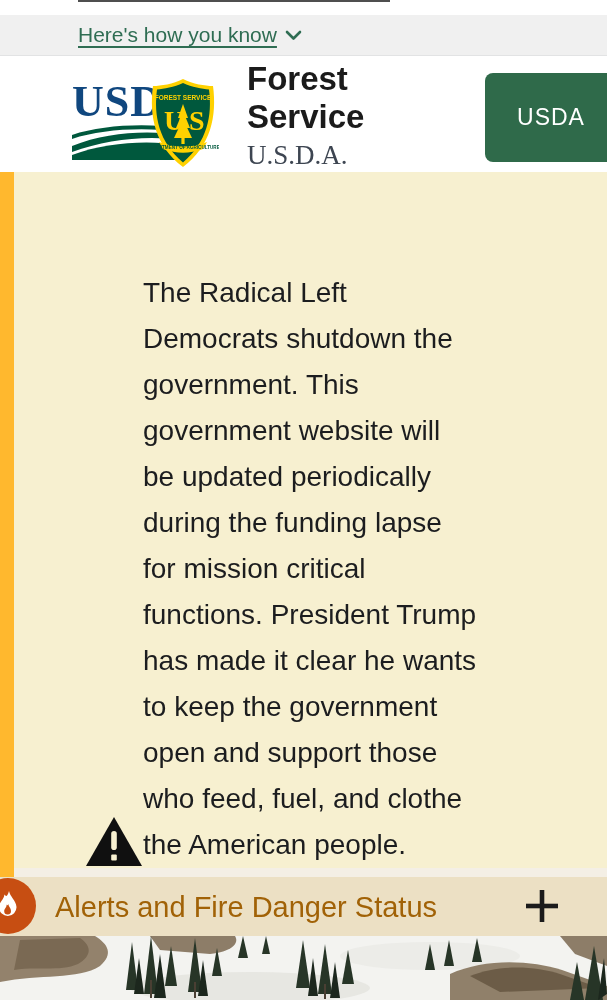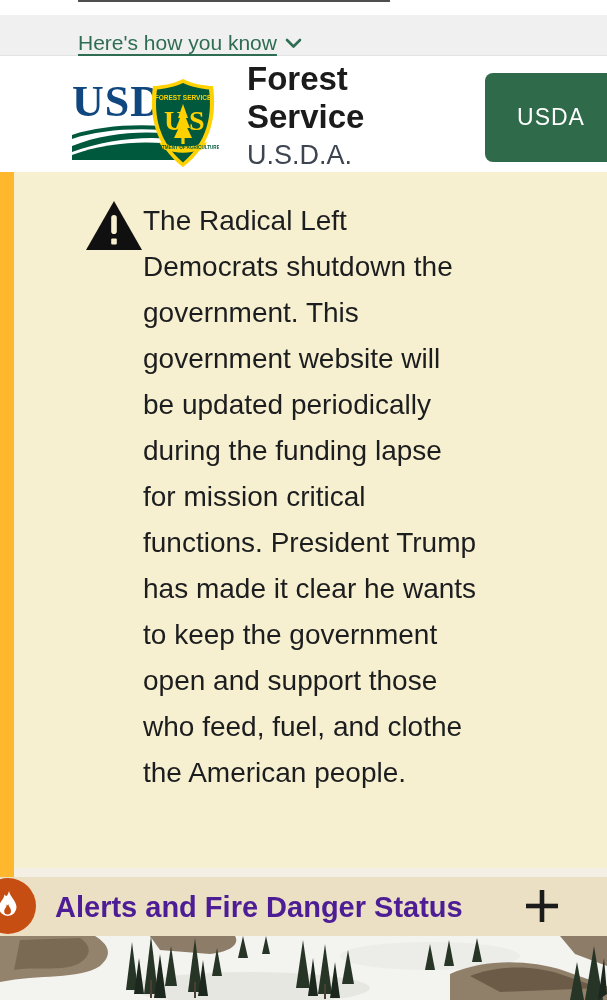--- a/index.html
+++ b/index.html
@@ -7,75 +7,75 @@
     width:607px;height:1000px;position:relative;overflow:hidden;
     background:#ffffff;
     font-family:"Liberation Sans", sans-serif;
     -webkit-font-smoothing:antialiased;
   }
   
   .top-hairline{position:absolute;top:0;left:78px;width:312px;height:2px;background:#4f4f4f;}
   .topbar{
     position:absolute;top:15px;left:0;width:607px;height:40px;
     background:#f0f0f0;border-bottom:1px solid #e2e3e4;
-    display:flex;align-items:flex-end;
+    display:flex;align-items:center;
   }
   .how-link{
     margin-left:78px;display:inline-flex;align-items:center;gap:8px;
     color:#2f6d53;font-size:21px;cursor:pointer;
   }
   .how-link .label{text-decoration:underline;text-underline-offset:4px;}
   
   .site-header{position:absolute;top:56px;left:0;width:607px;height:116px;background:#ffffff;}
   .usda-logo{position:absolute;left:30px;top:26px;width:110px;height:80px;cursor:pointer;margin-left:42px;}
   .usda-word{
     font-family:"Liberation Serif", serif;font-weight:bold;
     font-size:44px;line-height:40px;color:#10477f;letter-spacing:1px;
   }
   .usda-swoosh{display:block;margin-top:2px;}
   .fs-shield{position:absolute;left:147px;top:22px;width:72px;height:90px;cursor:pointer;}
   .site-title-block{position:absolute;left:247px;top:4px;width:190px;}
   .site-title{
     font-size:33px;font-weight:bold;color:#1b1b1b;line-height:38px;width:150px;
   }
-  .site-subtitle{font-size:27px;color:#3d4551;margin-top:5px;line-height:28px;}
+  .site-subtitle{font-size:27px;color:#3d4551;margin-top:5px;line-height:28px;font-family:Liberation Serif, serif;}
   .menu-button{
     position:absolute;right:-10px;top:17px;width:132px;height:89px;
     background:#2f6a4a;border:none;border-radius:8px;
     color:#ffffff;font-size:23px;letter-spacing:1px;
     font-family:"Liberation Sans", sans-serif;
     display:flex;align-items:center;justify-content:center;cursor:pointer;
   }
   
   .alert{
     position:absolute;top:172px;left:0;width:607px;height:705px;
     border-left:14px solid #ffb82e;box-sizing:border-box;
   }
   .alert-body{
     width:100%;height:696px;background:#f7f0d0;box-sizing:border-box;
-    display:flex;align-items:flex-start;padding:26px 0 0 71px;
+    display:flex;align-items:flex-end;padding:26px 0 0 71px;
   }
   .alert-gap{width:100%;height:9px;background:#f4efe5;}
   .warning-icon{flex:0 0 auto;margin-top:2px;}
   .alert-text{
     margin-left:21px;width:334px;
     font-size:28px;line-height:46px;color:#1c1d1f;
   }
   
   .fire-bar{
     position:absolute;top:877px;left:0;width:607px;height:59px;
     background:#ece0c4;cursor:pointer;
   }
   .fire-circle{
     position:absolute;left:-20px;top:1px;width:56px;height:56px;border-radius:50%;
     background:#c74e12;display:flex;align-items:center;justify-content:center;
   }
   .fire-title{
     position:absolute;left:55px;top:50%;transform:translateY(-50%);
-    font-size:29px;font-weight:bold;color:#4c1d95;white-space:nowrap;
+    font-size:29px;font-weight:normal;color:#a16207;white-space:nowrap;
   }
   .plus-icon{position:absolute;left:523px;top:10px;}
   
   .hero-photo{position:absolute;top:936px;left:0;width:607px;height:64px;}
 </style>
 </head>
 <body>
 
 <div class="top-hairline"></div>
 

